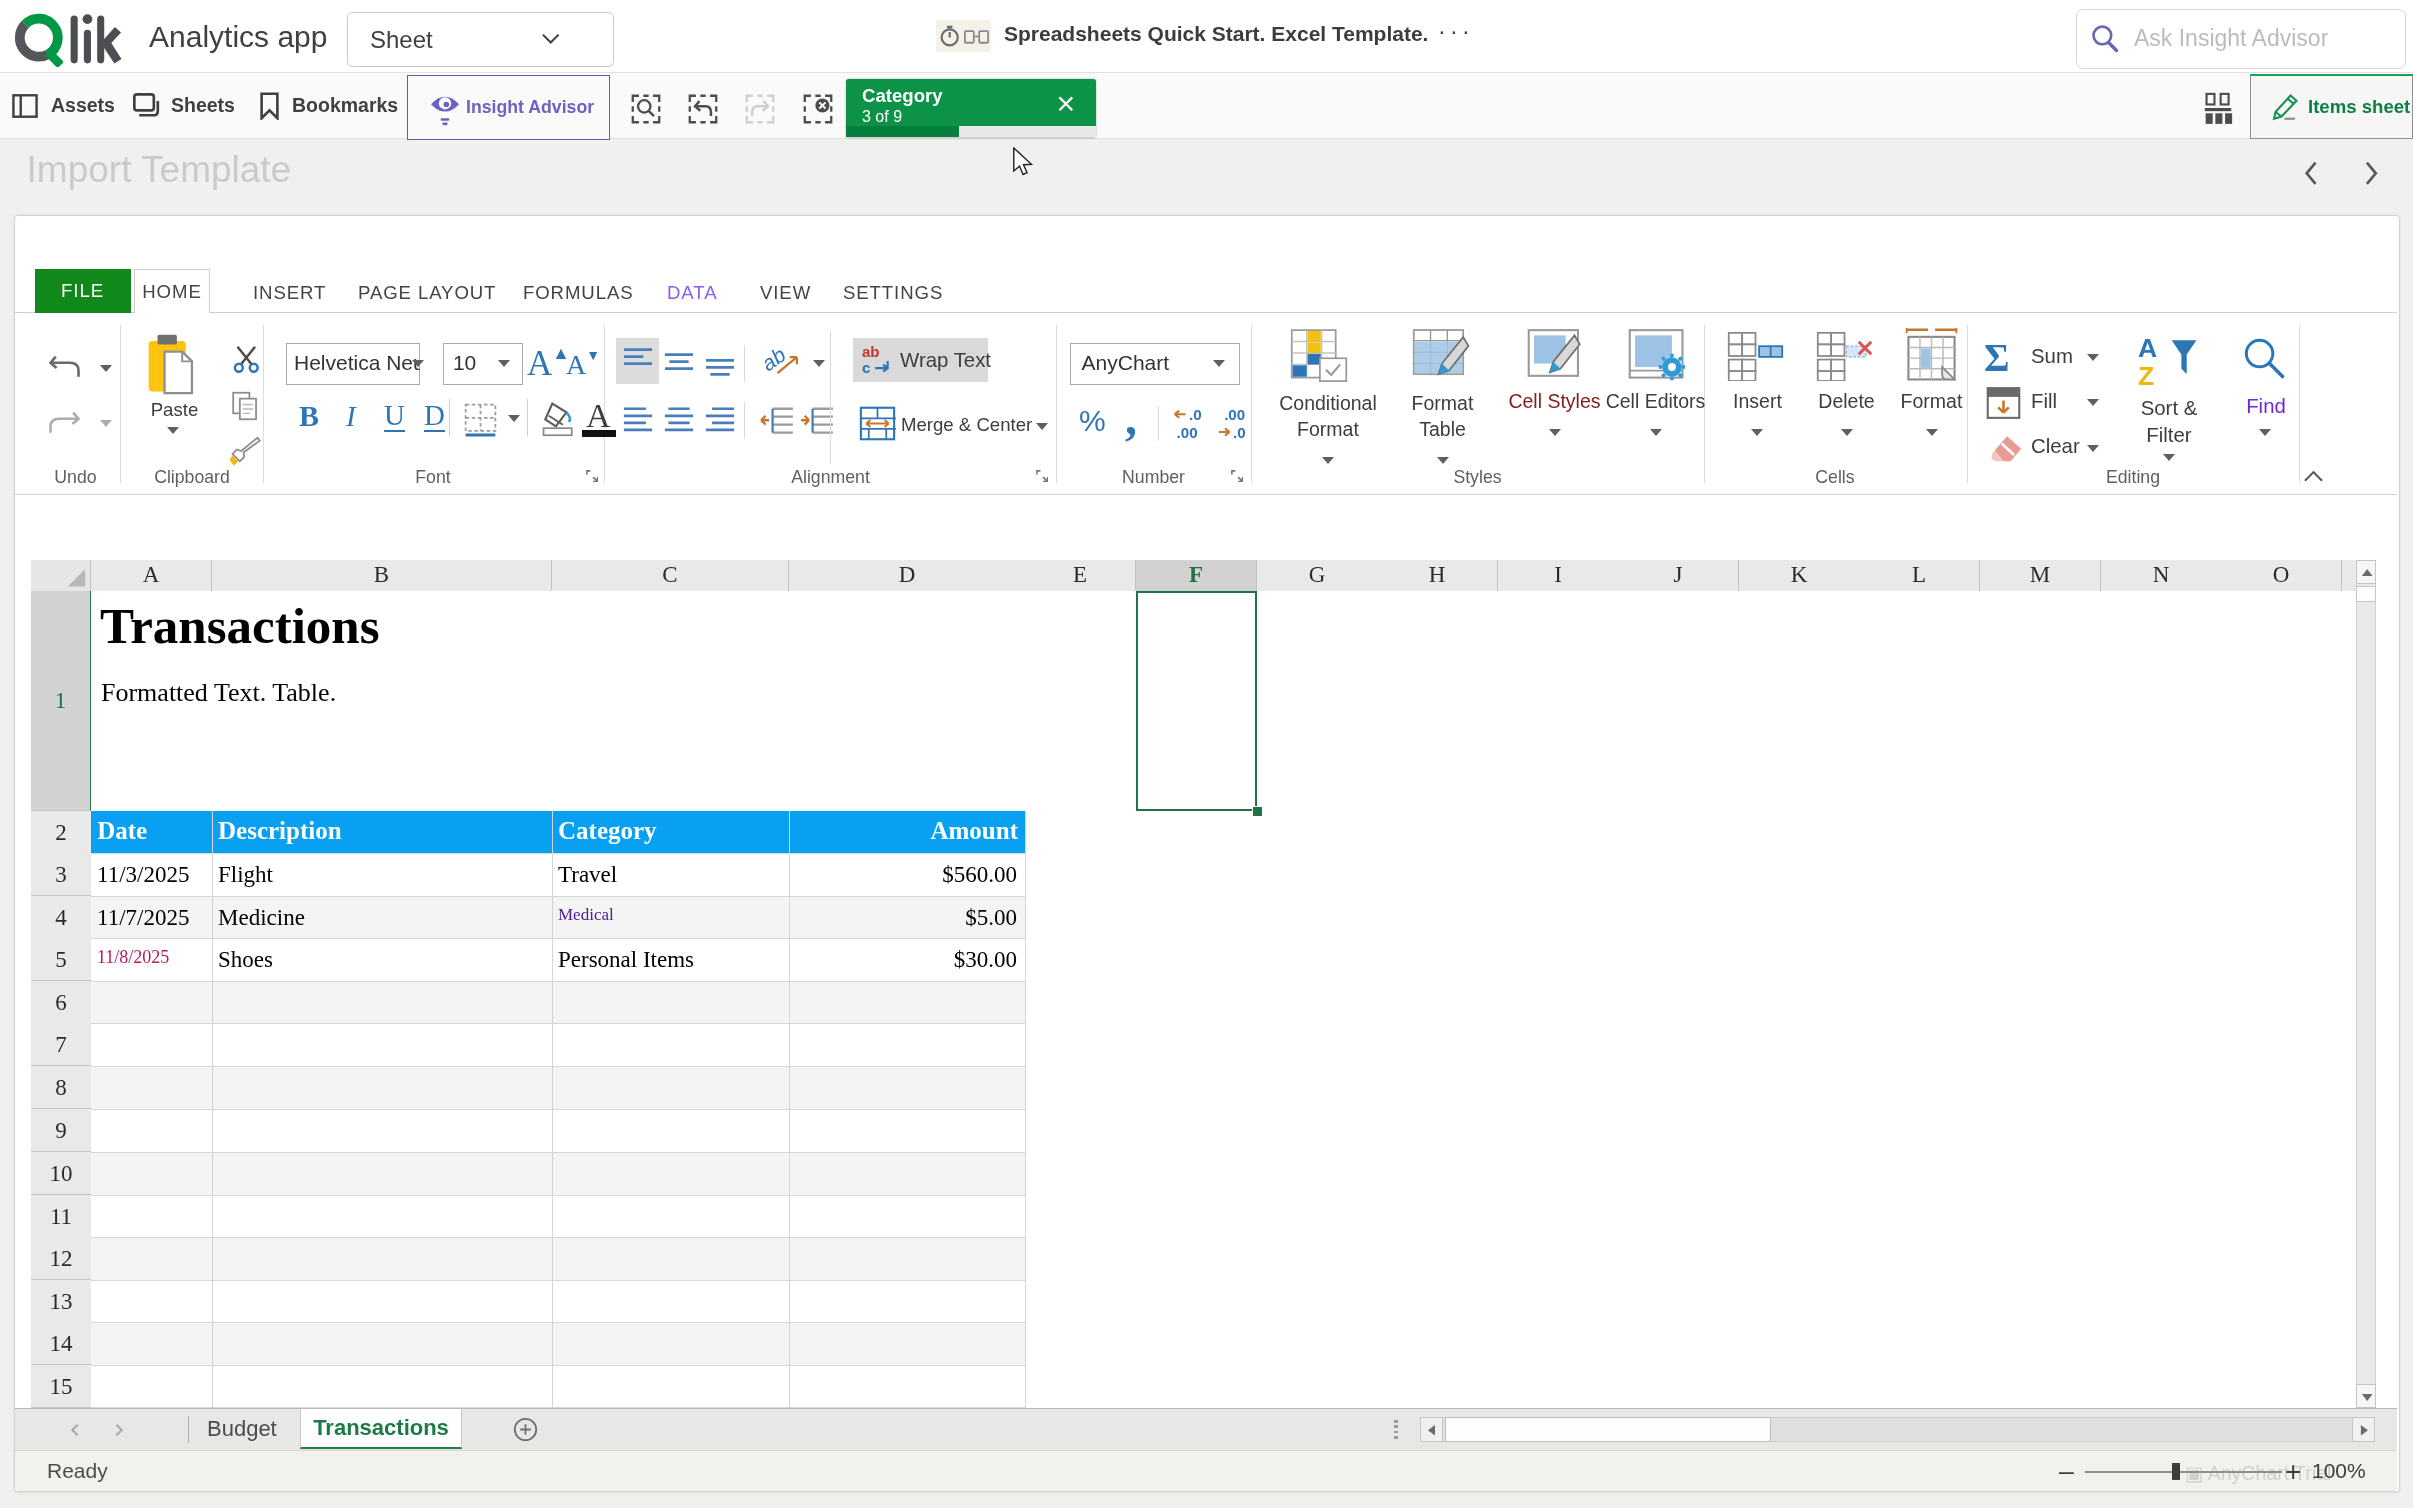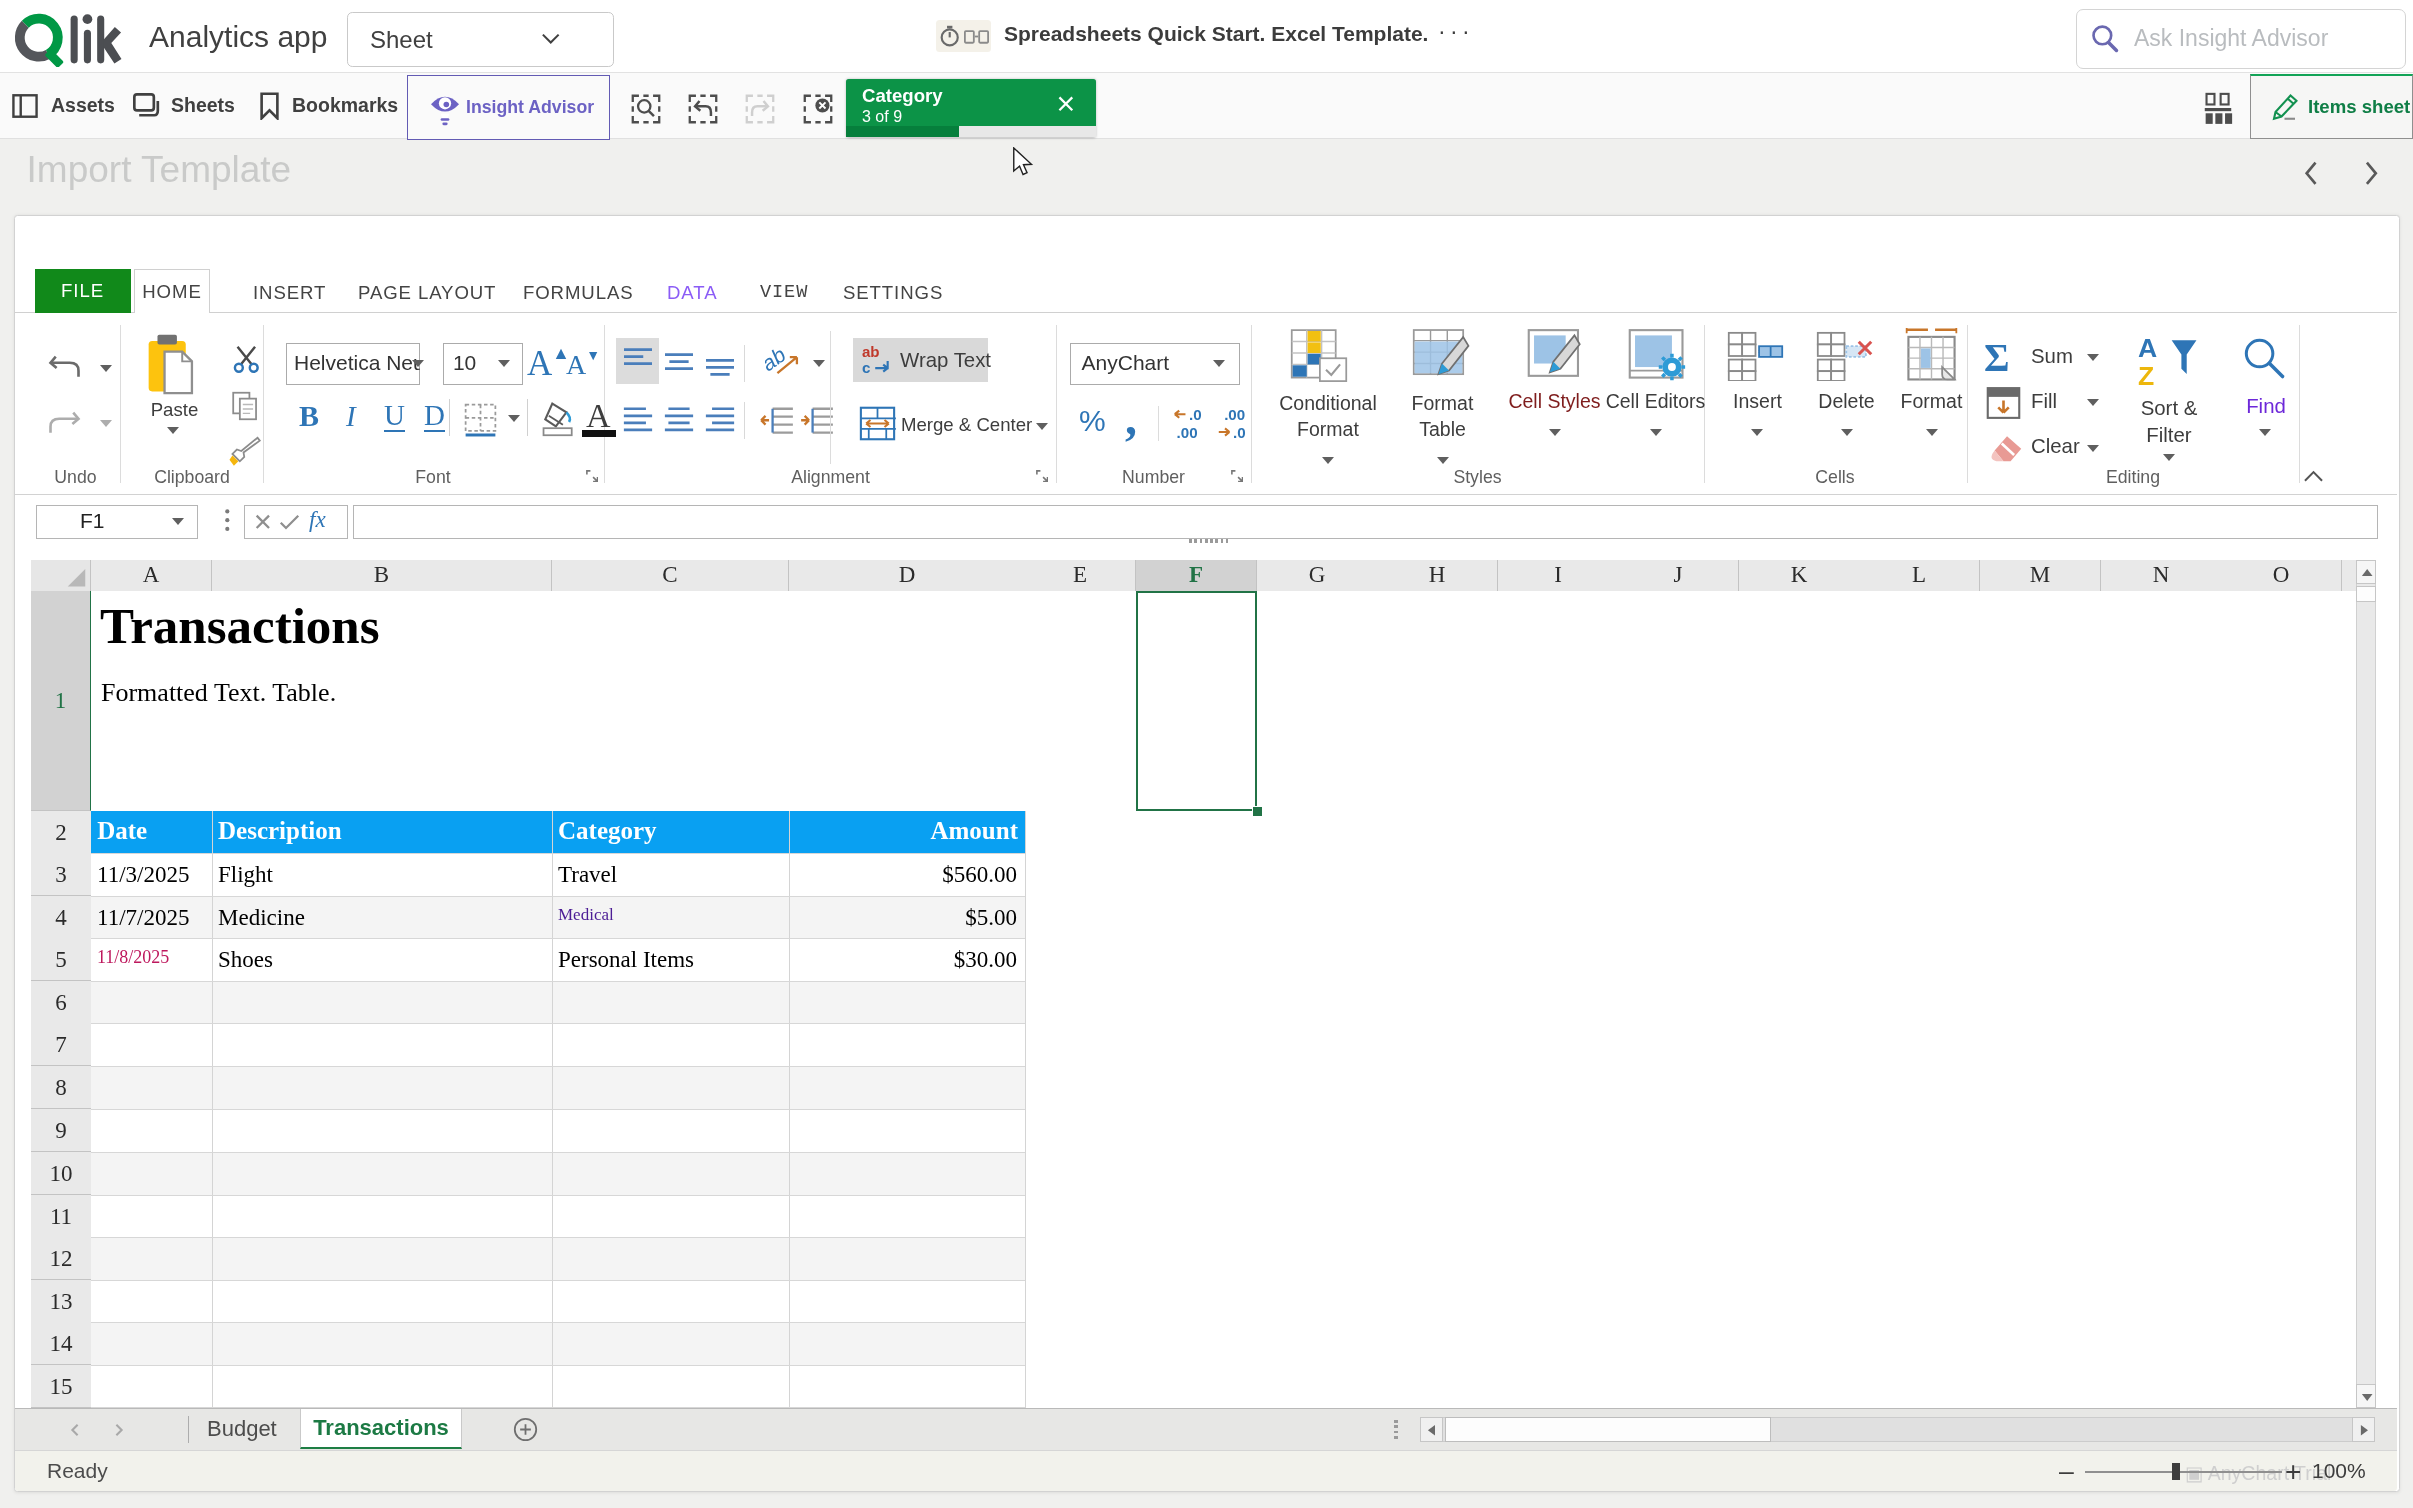--- a/index.html
+++ b/index.html
@@ -156,21 +156,21 @@
 
 <div class="abs" style="left:14px;top:215px;width:2384px;height:1275px;background:#ffffff;border:0.9px solid #d2d2d2;border-radius:3.5px;box-shadow:0 0.9px 3.5px rgba(0,0,0,.08);">
 
   <div class="abs" style="left:0;top:53px;width:2382px;height:43px;background:#fff;border-bottom:0.9px solid #d0d0d0;"></div>
   <div class="abs" style="left:19.5px;top:53px;width:96px;height:44px;background:#11891a;color:#fff;font-size:18.6px;text-align:center;line-height:44px;letter-spacing:0.9px;">FILE</div>
   <div class="abs" style="left:119px;top:53px;width:76px;height:44px;background:#fff;border:0.9px solid #d0d0d0;border-bottom:none;box-sizing:border-box;color:#444;font-size:18.6px;text-align:center;line-height:43px;letter-spacing:0.9px;">HOME</div>
   <div class="abs" style="left:238px;top:66px;color:#444;font-size:18.6px;letter-spacing:0.9px;">INSERT</div>
   <div class="abs" style="left:343px;top:66px;color:#444;font-size:18.6px;letter-spacing:0.9px;">PAGE LAYOUT</div>
   <div class="abs" style="left:508px;top:66px;color:#444;font-size:18.6px;letter-spacing:0.9px;">FORMULAS</div>
   <div class="abs" style="left:652px;top:66px;color:#8b5cf6;font-size:18.6px;letter-spacing:0.9px;">DATA</div>
-  <div class="abs" style="left:745px;top:66px;color:#444;font-size:18.6px;letter-spacing:0.9px;font-family:Liberation Mono, monospace;">VIEW</div>
+  <div class="abs" style="left:745px;top:66px;color:#444;font-size:18.6px;letter-spacing:0.9px;">VIEW</div>
   <div class="abs" style="left:828px;top:66px;color:#444;font-size:18.6px;letter-spacing:0.9px;">SETTINGS</div>
 
   <div class="abs" style="left:0;top:0;width:2382px;height:279px;">
     <div class="abs" style="left:0;top:278px;width:2382px;height:0.9px;background:#d2d2d2;"></div>
     <div class="gsep" style="left:105px;"></div>
     <div class="gsep" style="left:248px;"></div>
     <div class="gsep" style="left:589px;"></div>
     <div class="gsep" style="left:1041px;"></div>
     <div class="gsep" style="left:1236px;"></div>
     <div class="gsep" style="left:1689px;"></div>
@@ -448,43 +448,20 @@
     <div class="abs" style="left:2112px;top:179px;width:84px;text-align:center;font-size:20.4px;color:#3d3d3d;line-height:1.3;">Sort &amp;<br>Filter</div>
     <div class="car" style="left:2148px;top:238px;"></div>
     <svg class="abs" style="left:2226px;top:119px;" width="46" height="46" viewBox="0 0 52 52">
       <circle cx="21" cy="21" r="15" fill="none" stroke="#2e75b6" stroke-width="3.4"></circle>
       <path d="M32 32 L47 47" stroke="#2e75b6" stroke-width="4" stroke-linecap="round"></path>
     </svg>
     <div class="abs" style="left:2226px;top:179px;width:50px;text-align:center;font-size:20.4px;color:#6d28d9;">Find</div>
     <div class="car" style="left:2244px;top:213px;"></div>
   </div>
 
-  <div class="abs" style="left:0;top:279px;width:2382px;height:48px;background:#fff;">
-    <div class="abs" style="left:21px;top:9.7px;width:160px;height:32px;border:0.9px solid #b5b5b5;background:#fff;">
-      <div class="abs" style="left:43px;top:3.5px;font-size:21px;color:#222;">F1</div>
-      <div class="car" style="left:135px;top:12.4px;"></div>
-    </div>
-    <svg class="abs" style="left:207px;top:12.4px;" width="10.6" height="28" viewBox="0 0 12 32">
-      <circle cx="6" cy="5" r="2.4" fill="#7a7a7a"></circle>
-          <circle cx="6" cy="15" r="2.4" fill="#7a7a7a"></circle>
-          <circle cx="6" cy="25" r="2.4" fill="#7a7a7a"></circle>
-    </svg>
-    <div class="abs" style="left:229px;top:9.7px;width:102px;height:32px;border:0.9px solid #b5b5b5;background:#fff;">
-      <svg class="abs" style="left:8.9px;top:7px;" width="17.7" height="17.7" viewBox="0 0 20 20">
-            <path d="M3 3 L17 17 M17 3 L3 17" stroke="#8f8f8f" stroke-width="2.6"></path>
-          </svg>
-      <svg class="abs" style="left:34px;top:7px;" width="21" height="17.7" viewBox="0 0 24 20">
-            <path d="M2 11 L8 17 L22 3" fill="none" stroke="#8f8f8f" stroke-width="2.6"></path>
-          </svg>
-      <div class="abs serif" style="left:64px;top:1.8px;font-size:23px;font-style:italic;color:#2e75b6;">fx</div>
-    </div>
-    <div class="abs" style="left:338px;top:9.7px;width:2023px;height:32px;border:0.9px solid #b5b5b5;background:#fff;"></div>
-
-    <div class="abs" style="left:1174px;top:44px;width:39px;height:4.4px;background-image:repeating-linear-gradient(90deg,#9a9a9a 0 2.7px,transparent 2.7px 5.3px);"></div>
-  </div>
   <div class="abs" style="left:0;top:327px;width:2382px;height:17px;background:#fff;"></div>
 
   <div class="abs" style="left:16px;top:344px;width:2344px;height:31px;background:#e9e9e9;border-bottom:0.9px solid #a8a8a8;box-sizing:border-box;"></div>
 
   <div class="abs" style="left:16px;top:344px;width:60px;height:31px;background:#e6e6e6;border-right:0.9px solid #c3c3c3;box-sizing:border-box;">
     <svg class="abs" style="left:35px;top:8px;" width="21" height="20.4" viewBox="0 0 24 23">
           <path d="M22 1 L22 21 L2 21 Z" fill="#b8b8b8"></path>
         </svg>
   </div>
   <div class="ch" style="left:76px;width:121px;">A</div>

